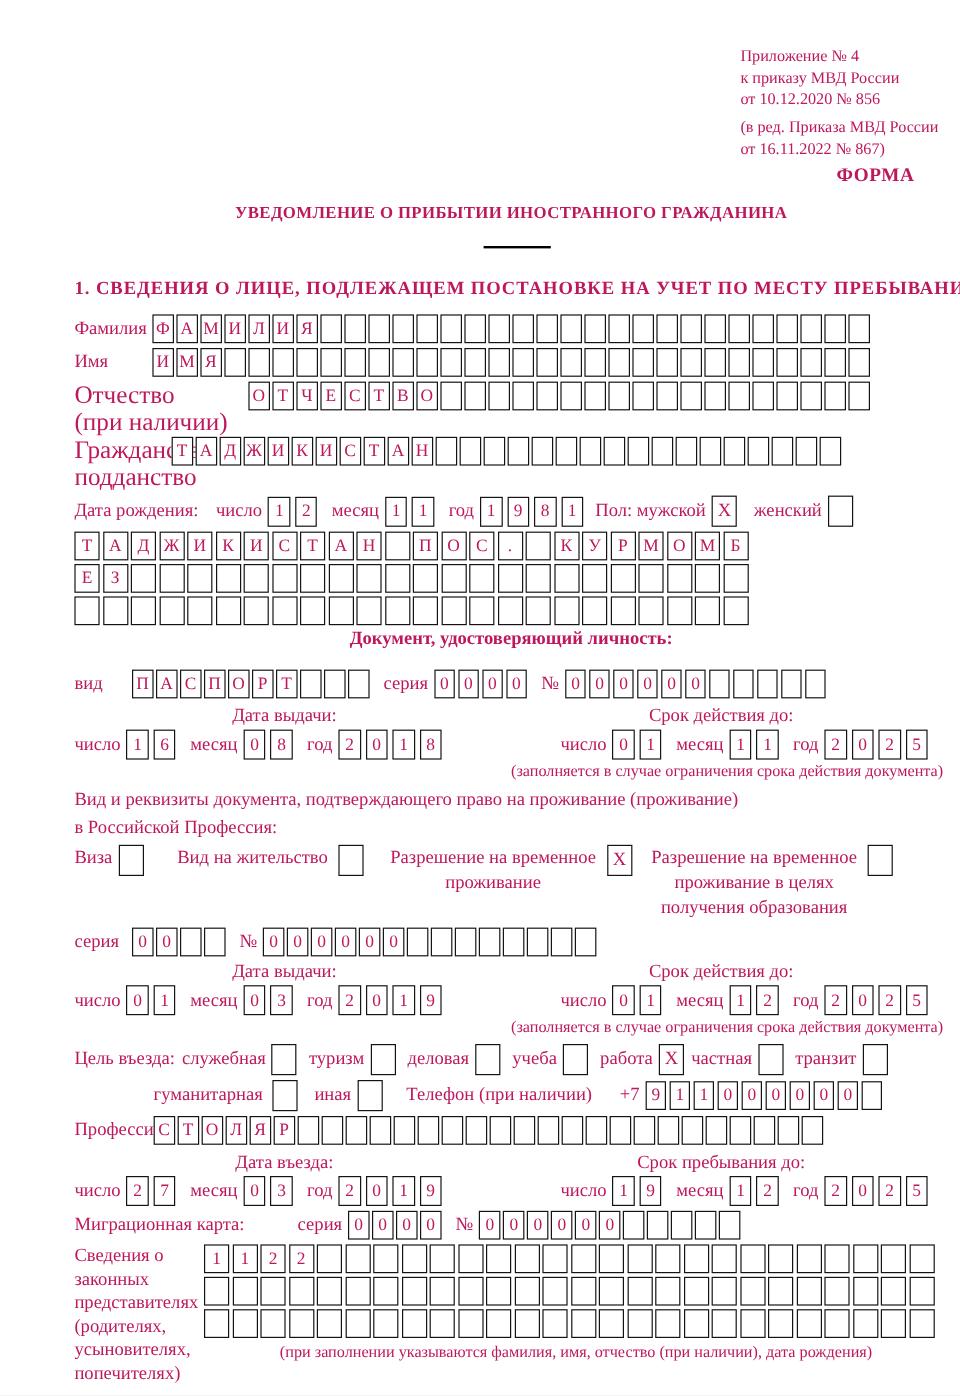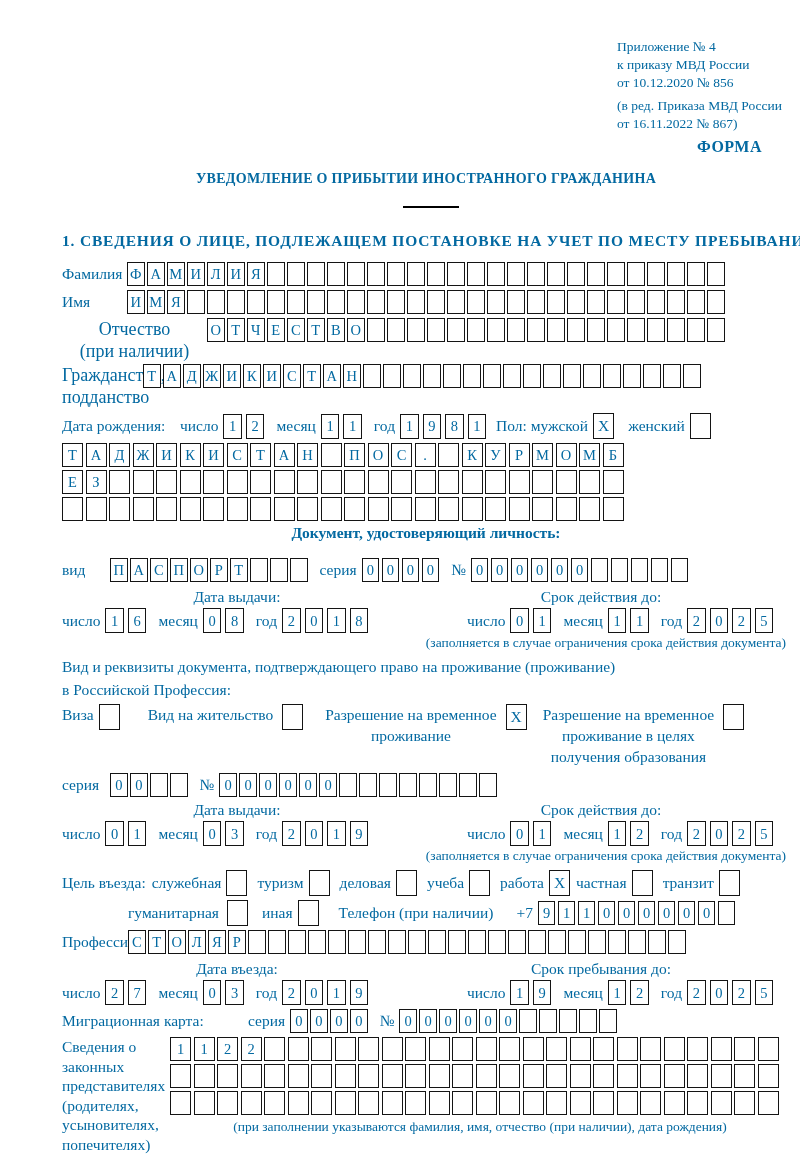--- a/index.html
+++ b/index.html
@@ -1,38 +1,38 @@
 <!DOCTYPE html>
 <html><head>
 <meta charset="utf-8">
 <style>
   html,body{margin:0;padding:0;background:#e8e8e8;}
   .page{
     position:relative;
     width:800px;height:1163px;
     margin:0 auto;
     background:#ffffff;
-    color:#0369a1;
+    color:#be185d;
     font-family:"Liberation Serif", serif;
     box-sizing:border-box;
     padding:38px 10px 0 62px;
     overflow:hidden;
   }
   
   .annex{margin-left:555px;font-size:13.5px;line-height:18px;}
   .annex .gap{height:5px;}
   .forma{margin-top:5px;padding-right:28px;text-align:right;font-weight:bold;font-size:16px;letter-spacing:.5px;}
   .title{margin-top:10px;text-align:center;font-weight:bold;font-size:14px;line-height:25px;letter-spacing:.3px;}
   .uline{display:inline-block;width:56px;border-bottom:2px solid #000;margin-left:10px;}
   .section1{margin-top:16px;font-weight:bold;font-size:15.5px;letter-spacing:.8px;white-space:nowrap;}
   
   .frow{display:flex;align-items:center;margin-top:4px;}
   .frow.top{align-items:flex-start;}
   .lbl{font-size:15.5px;line-height:20px;flex:0 0 auto;}
-  .lbl2{font-size:18px;line-height:22px;flex:0 0 auto;text-align:center;}
+  .lbl2{font-size:21px;line-height:22px;flex:0 0 auto;}
   .cells{display:flex;gap:2.5px;flex-wrap:nowrap;}
   .cell{
     flex:0 0 auto;box-sizing:content-box;
     width:15.5px;height:22px;border:1.6px solid #141414;
     display:flex;align-items:center;justify-content:center;
     font-size:14.5px;line-height:22px;background:#fff;
   }
   .wide .cell{width:19px;}
   .dg{gap:4px;}
   .dg .cell{width:16.5px;height:23px;}

